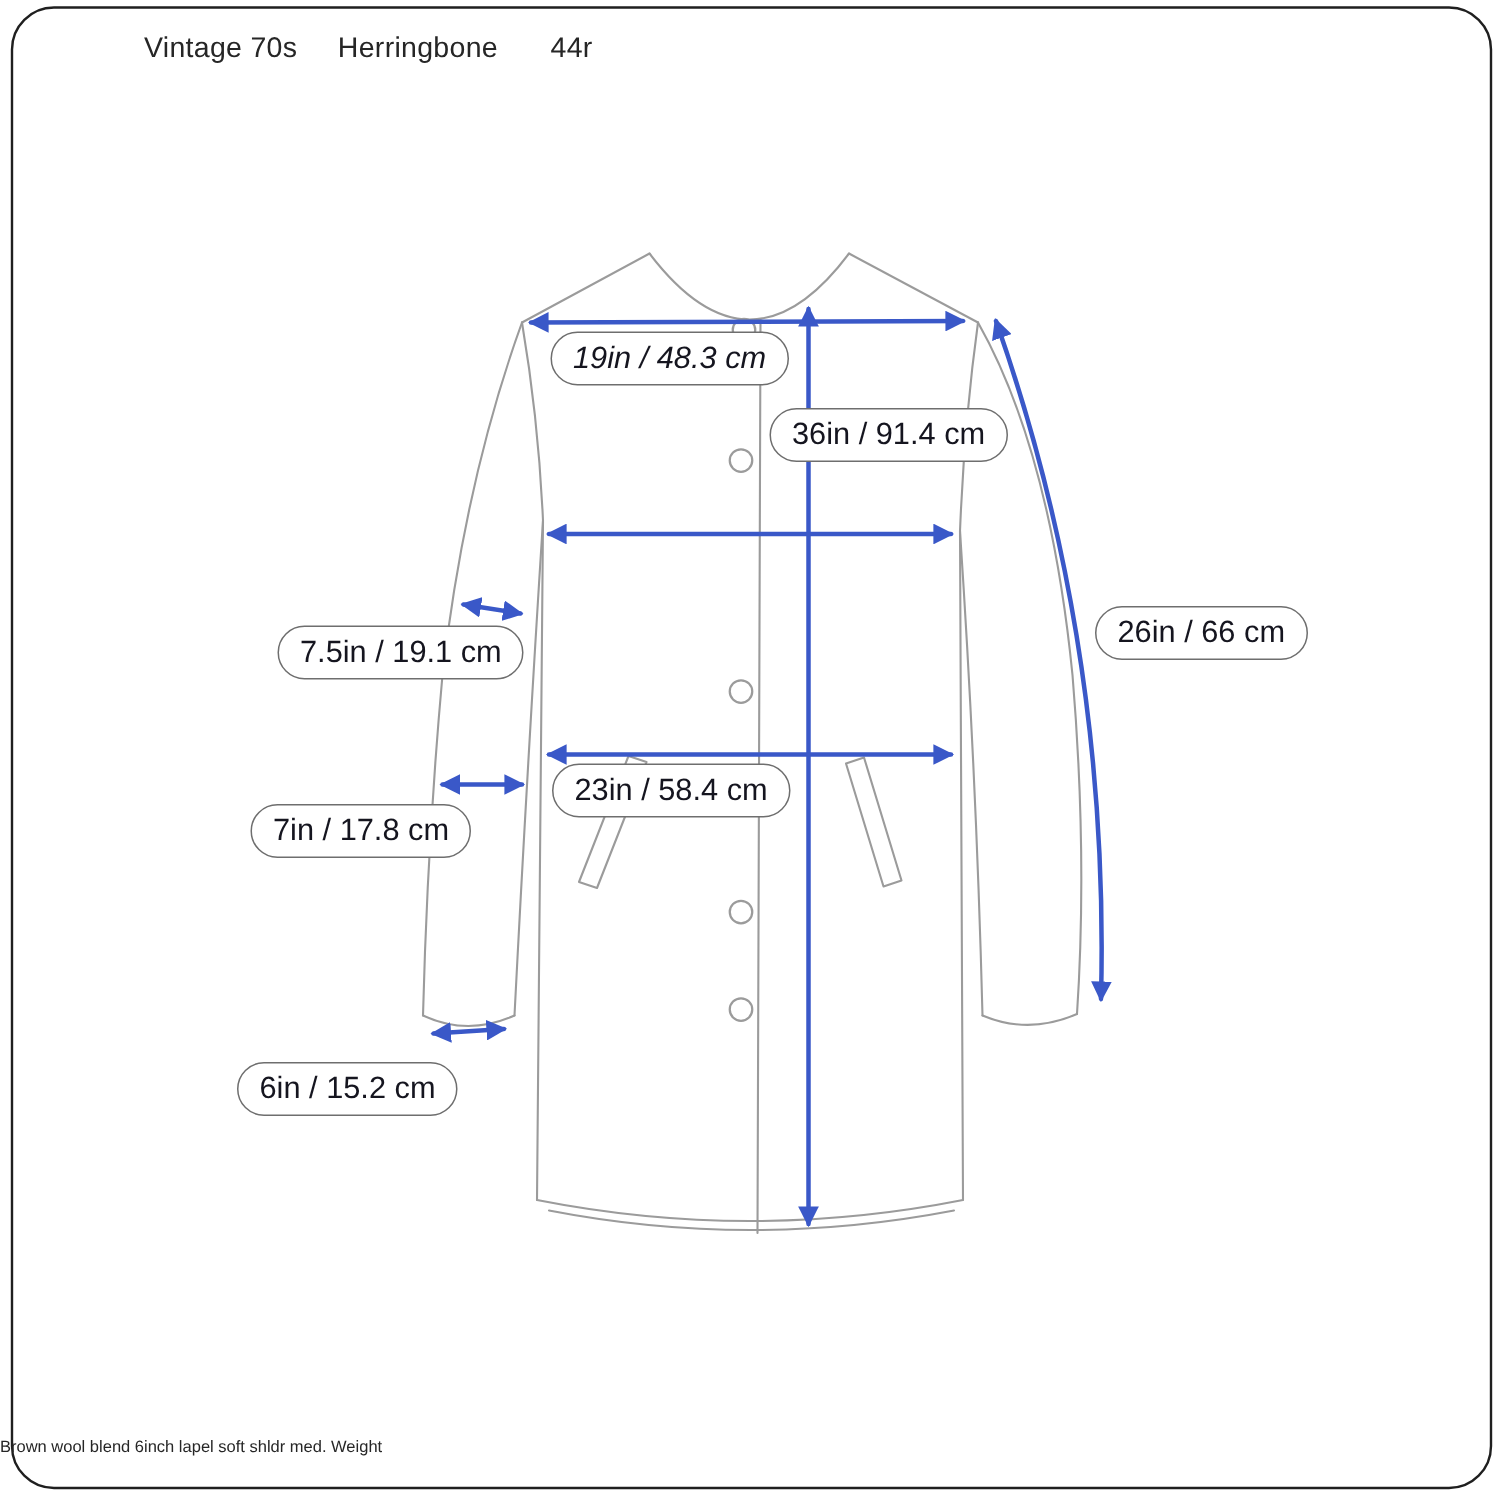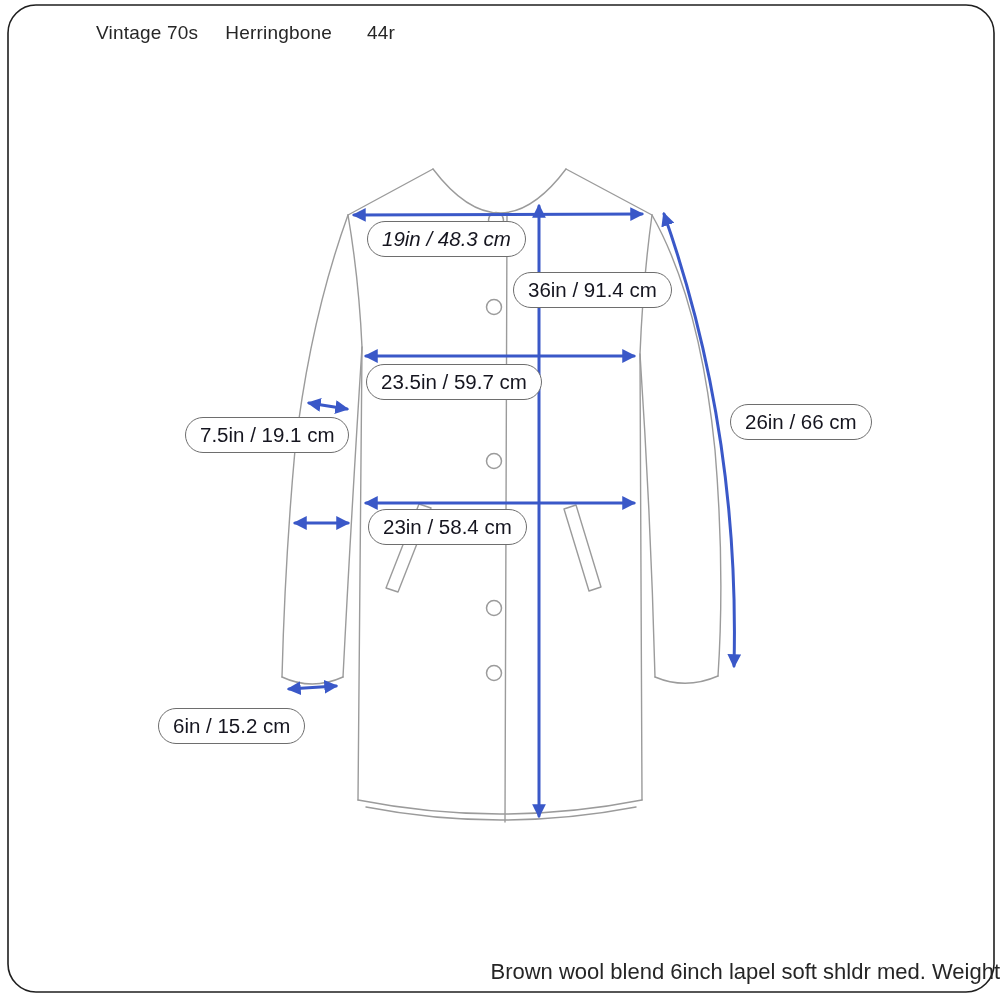--- a/index.html
+++ b/index.html
@@ -22,22 +22,22 @@
   }
   .pill-shoulder{left:367px;top:221px;font-style:italic;}
   .pill-length{left:513px;top:272px;}
   .pill-chest{left:366px;top:364px;}
   .pill-bicep{left:185px;top:417px;}
   .pill-sleeve{left:730px;top:404px;}
   .pill-waist{left:368px;top:509px;}
   .pill-forearm{left:167px;top:536px;}
   .pill-cuff{left:158px;top:708px;}
   .footer{
-    position:absolute;left:0;top:959px;width:100%;text-align:right;
-    font-size:22px;color:#262626;
+    position:absolute;left:0;top:959px;width:100%;text-align:left;
+    font-size:11px;color:#262626;
   }
 </style>
 </head>
 <body>
 
 <div id="stage" style="--arrow-blue: #3a58c8; --outline-gray: #9b9b9b; --frame-black: #1f1f1f; --text-dark: #15151f;">
 
   <svg id="coat-svg" width="1000" height="1000" viewBox="0 0 1000 1000">
     <defs>
       <marker id="ah" viewBox="0 0 10 10" refX="8.5" refY="5" markerWidth="4.6" markerHeight="4.6" orient="auto-start-reverse">
@@ -93,21 +93,21 @@
       <path d="M 664,214 Q 740,430 734,666" marker-start="url(#ah)" marker-end="url(#ah)"></path>
     </g>
   </svg>
 
   <div class="title">
     <span class="t1">Vintage 70s</span><span class="t2">Herringbone</span><span class="t3">44r</span>
   </div>
 
   <div class="pill pill-shoulder">19in / 48.3 cm</div>
   <div class="pill pill-length">36in / 91.4 cm</div>
-  <div class="pill pill-chest">23.5in / 59.7 cm</div>
   <div class="pill pill-bicep">7.5in / 19.1 cm</div>
   <div class="pill pill-sleeve">26in / 66 cm</div>
   <div class="pill pill-waist">23in / 58.4 cm</div>
+  <div class="pill pill-forearm">7in / 17.8 cm</div>
   <div class="pill pill-cuff">6in / 15.2 cm</div>
 
   <div class="footer">Brown wool blend 6inch lapel soft shldr med. Weight</div>
 
 </div>
 
 </body></html>

